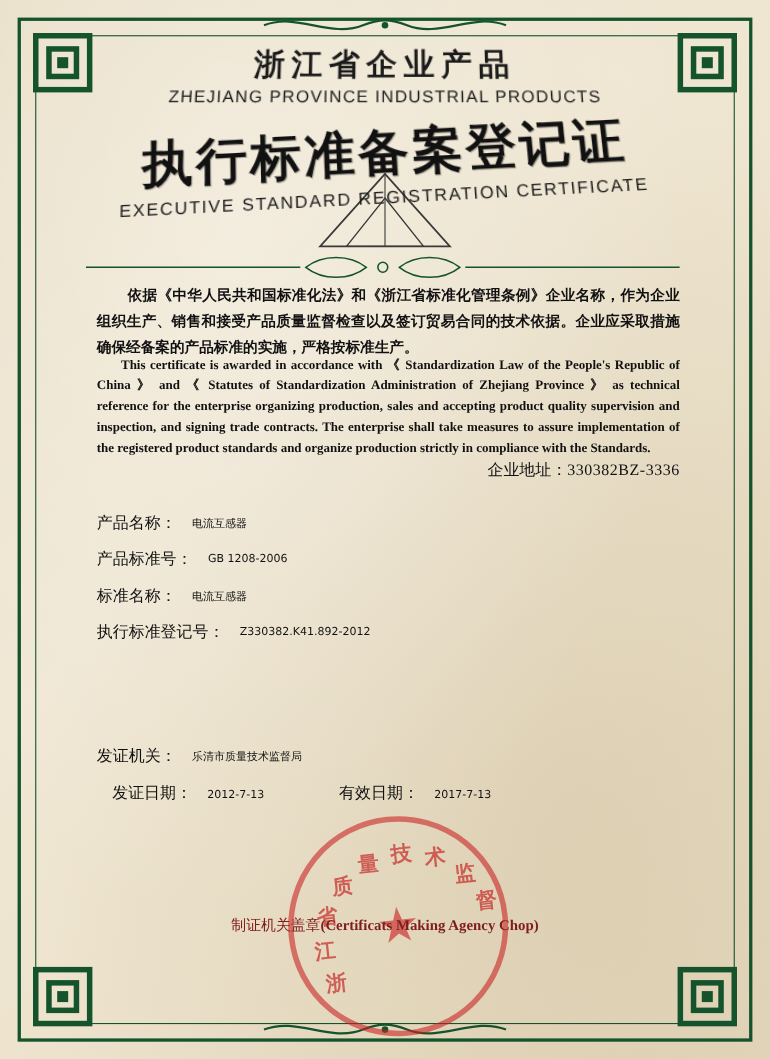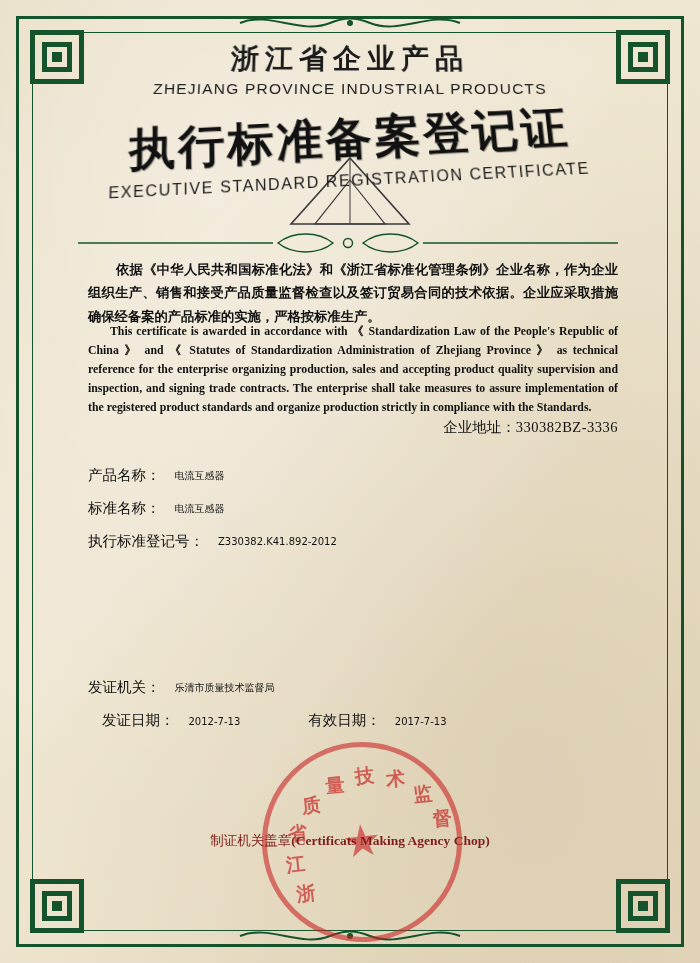--- a/index.html
+++ b/index.html
@@ -331,20 +331,24 @@
   <div class="body-en">This certificate is awarded in accordance with 《 Standardization Law of the People's Republic of China 》 and 《 Statutes of Standardization Administration of Zhejiang Province 》 as technical reference for the enterprise organizing production, sales and accepting product quality supervision and inspection, and signing trade contracts. The enterprise shall take measures to assure implementation of the registered product standards and organize production strictly in compliance with the Standards.</div>
 
   <div class="cert-no">
     <span>企业地址：</span><span class="val">330382BZ-3336</span>
   </div>
 
   <div class="fields">
     <div class="field-row">
       <span class="field-label">产品名称：</span>
       <span class="field-value">电流互感器</span>
+    </div>
+    <div class="field-row">
+      <span class="field-label">产品标准号：</span>
+      <span class="field-value">GB 1208-2006</span>
     </div>
     <div class="field-row">
       <span class="field-label">标准名称：</span>
       <span class="field-value">电流互感器</span>
     </div>
     <div class="field-row">
       <span class="field-label">执行标准登记号：</span>
       <span class="field-value">Z330382.K41.892-2012</span>
     </div>
   </div>

